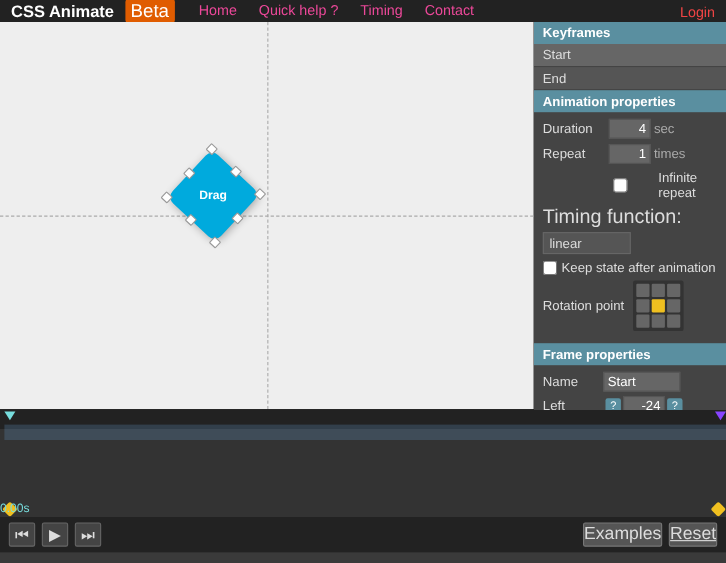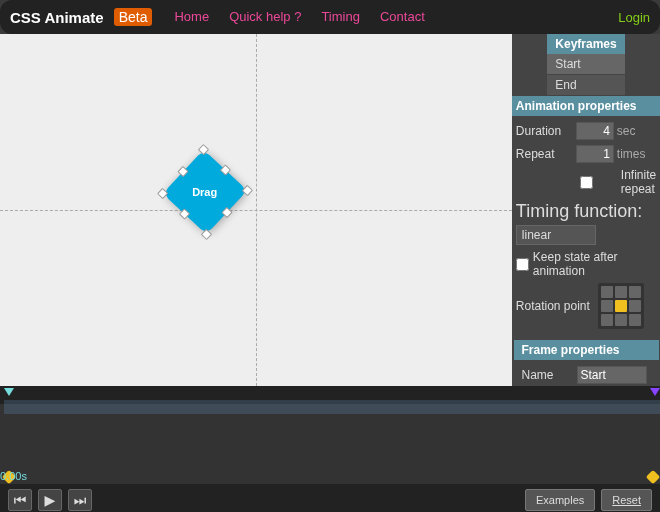--- a/index.html
+++ b/index.html
@@ -1,53 +1,52 @@
 <!DOCTYPE html>
 <html><head>
   <meta charset="utf-8">
   <style>
     * { margin: 0; padding: 0; box-sizing: border-box; }
     body { font-family: Arial, sans-serif; font-size: 13px; background: #3a3a3a; width: 660px; height: 512px; overflow: hidden; }
 
     
     #header {
       background: #222;
-      height: 34px;
+      height: 20px;
       display: flex;
       align-items: center;
       padding: 0 10px;
       gap: 4px;
-      border-radius: 12px;
     }
     #header .logo-text {
       color: #fff;
       font-size: 15px;
       font-weight: bold;
       margin-right: 6px;
     }
     #header .beta-badge {
       background: #e05c00;
       color: #fff;
-      font-size: 14px;
+      font-size: 17px;
       padding: 1px 5px;
       border-radius: 3px;
       margin-right: 10px;
     }
     #header .nav-item {
       color: #ec4899;
       font-size: 13px;
       padding: 0 8px;
       cursor: pointer;
       height: 30px;
       line-height: 30px;
       text-decoration: none;
     }
     #header .login-btn {
       margin-left: auto;
-      color: #84cc16;
+      color: #ef4444;
       font-size: 13px;
       cursor: pointer;
     }
 
     
     #main {
       display: flex;
       height: 352px; 
     }
 
@@ -108,27 +107,26 @@
     .handle.tr { top: -4px; right: -4px; }
     .handle.bl { bottom: -4px; left: -4px; }
     .handle.br { bottom: -4px; right: -4px; }
     .handle.ml { top: 50%; left: -4px; transform: translateY(-50%); }
     .handle.mr { top: 50%; right: -4px; transform: translateY(-50%); }
     .handle.tm { top: -4px; left: 50%; transform: translateX(-50%); }
     .handle.bm { bottom: -4px; left: 50%; transform: translateX(-50%); }
 
     
     #right-panel {
-      width: 148px;
+      width: 175px;
       background: #444;
       display: flex;
       flex-direction: column;
       overflow-y: auto;
       overflow-x: hidden;
-      align-items: center;
     }
 
     .section-title {
       background: #5a8fa0;
       color: #fff;
       font-size: 12px;
       font-weight: bold;
       padding: 3px 8px;
     }
 
@@ -376,22 +374,22 @@
       align-items: center;
       justify-content: center;
       cursor: pointer;
       border-radius: 2px;
     }
     .spacer { flex: 1; }
     .action-btn {
       background: #555;
       border: 1px solid #777;
       color: #ddd;
-      font-size: 11px;
-      padding: 2px 10px;
+      font-size: 16px;
+      padding: 2px 0;
       cursor: pointer;
       border-radius: 2px;
       height: 22px;
       display: flex;
       align-items: center;
     }
     .reset-btn {
       background: #555;
       border: 1px solid #777;
       color: #ddd;

